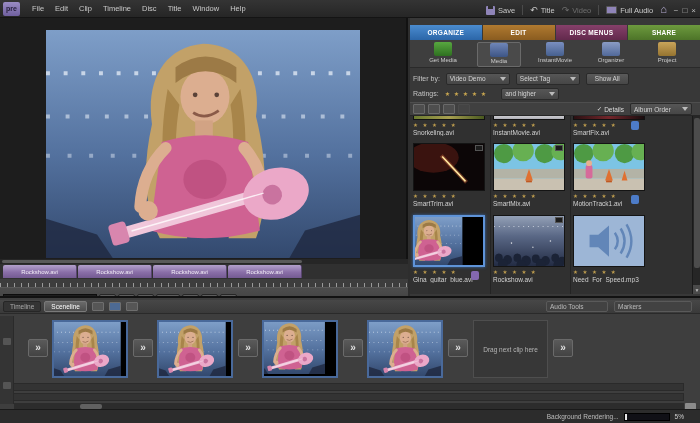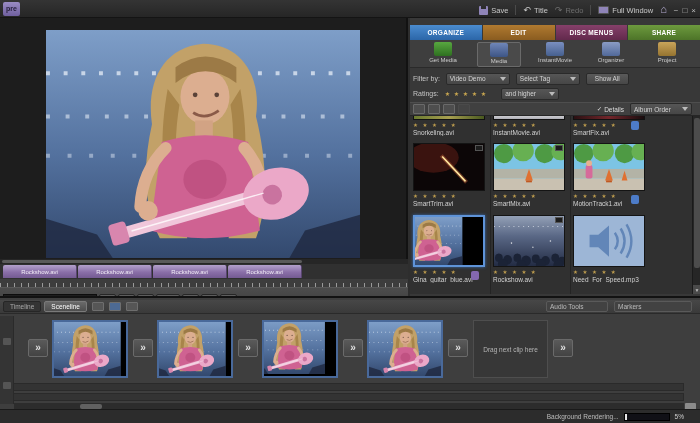--- a/index.html
+++ b/index.html
@@ -240,38 +240,48 @@
       <path d="M48,12 Q56,24 48,36" stroke="#6286b8" stroke-width="2.5" fill="none"></path>
       <path d="M54,8 Q64,24 54,40" stroke="#6286b8" stroke-width="2.5" fill="none"></path>
     </symbol>
   </defs>
 </svg>
 
 <div id="stage">
 
   <div class="abs" id="menubar">
     <div id="logo">pre</div>
+    <div id="menus">
+      <span>File</span>
+      <span>Edit</span>
+      <span>Clip</span>
+      <span>Timeline</span>
+      <span>Disc</span>
+      <span>Title</span>
+      <span>Window</span>
+      <span>Help</span>
+    </div>
     <div id="hdr-right">
       <div class="hbtn">
         <span class="floppy"></span>
         <span>Save</span>
       </div>
       <div class="hsep"></div>
       <div class="hbtn">
         <span class="uglyph">↶</span>
         <span>Title</span>
       </div>
       <div class="hbtn dim">
         <span class="uglyph">↷</span>
-        <span>Redo</span>
+        <span>Video</span>
       </div>
       <div class="hsep"></div>
       <div class="hbtn">
         <span class="fs-ico"></span>
-        <span>Full Window</span>
+        <span>Full Audio</span>
       </div>
       <div class="hbtn" style="font-size:11px;color:#b0a8cc;">
         <span>⌂</span>
       </div>
       <div class="winctl">
         <span>−</span>
         <span>□</span>
         <span>×</span>
       </div>
     </div>

